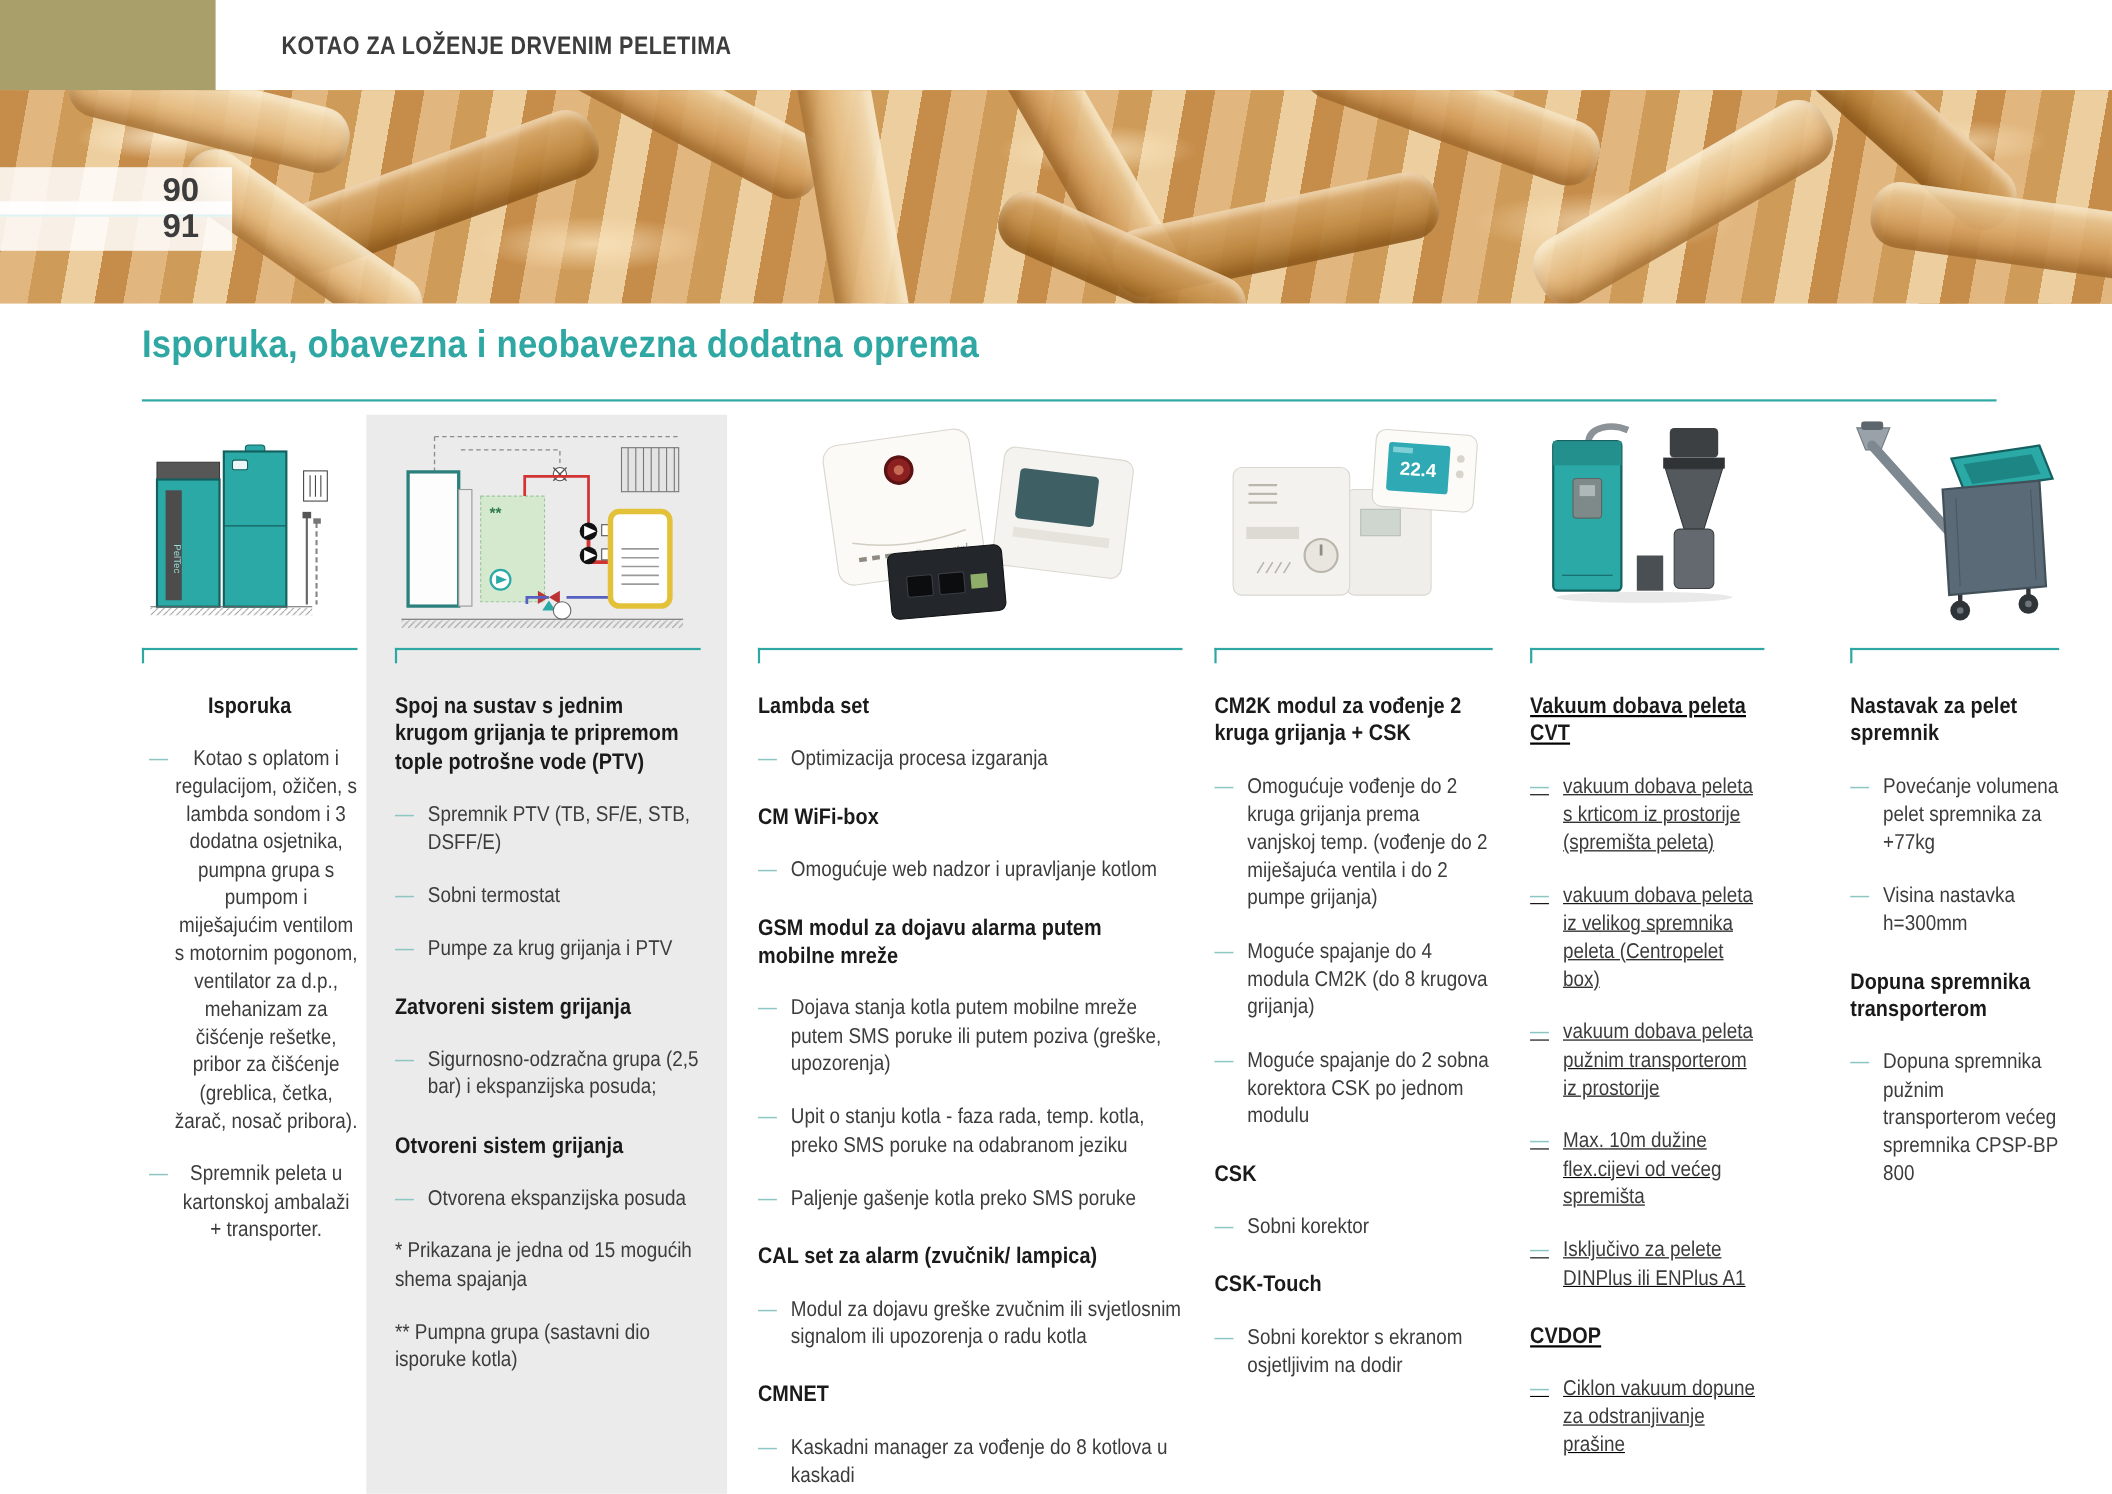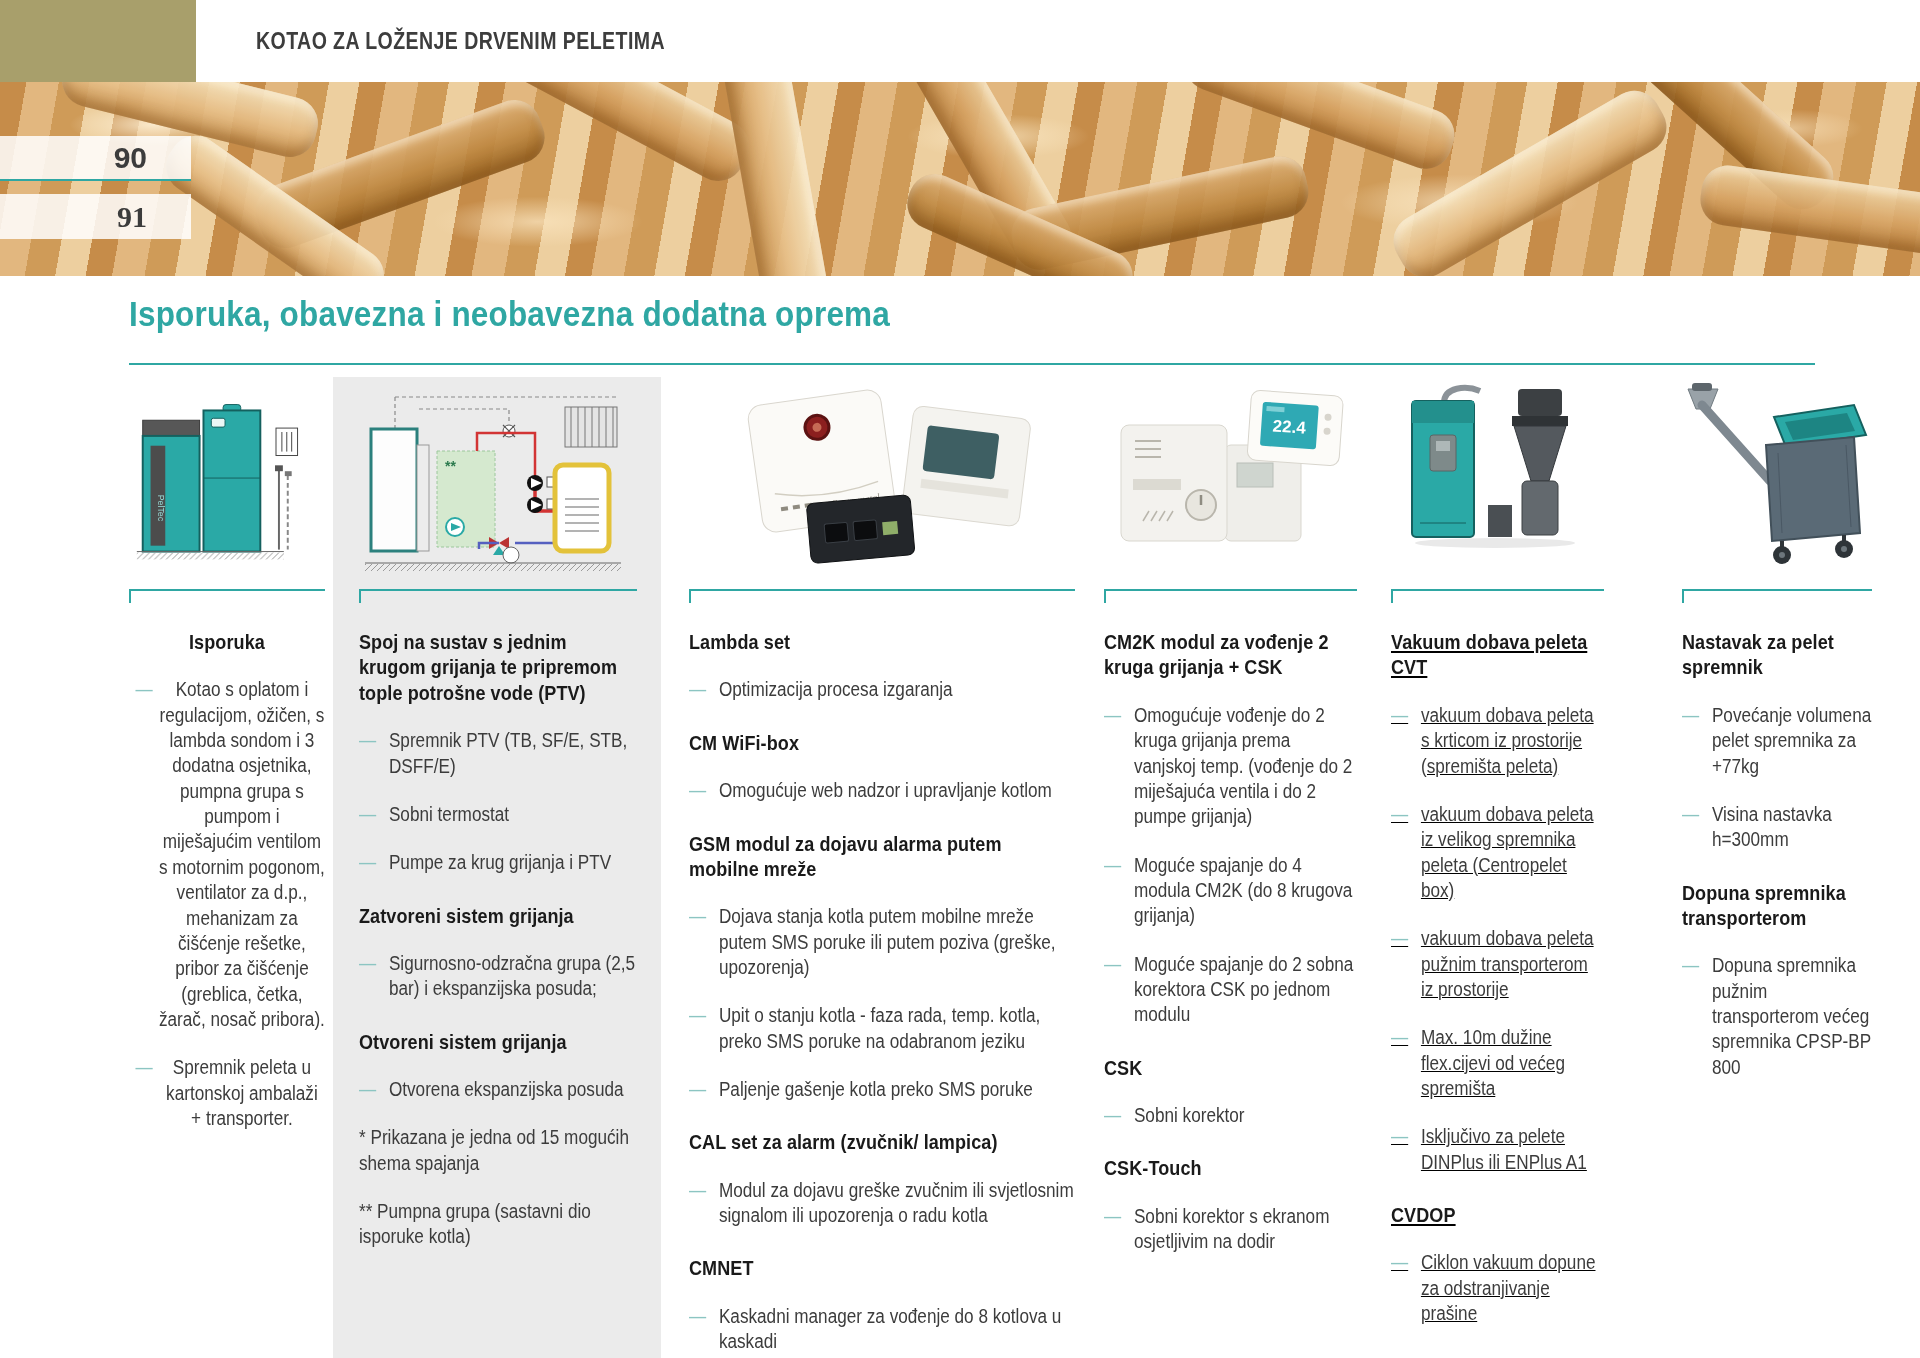--- a/index.html
+++ b/index.html
@@ -21,25 +21,25 @@
       radial-gradient(170px 40px at 76% 62%, rgba(250,230,195,.75), transparent 70%),
       radial-gradient(110px 28px at 93% 24%, rgba(248,226,188,.65), transparent 70%),
       repeating-linear-gradient(100deg, #c68c49 0 26px, #e2b77f 26px 58px, #cf9b58 58px 88px, #edcf9f 88px 118px),
       repeating-linear-gradient(82deg, rgba(140,88,32,.22) 0 40px, rgba(255,255,255,0) 40px 86px);}
   .pl{position:absolute;border-radius:26px;opacity:.92;
     background:linear-gradient(180deg,#f0d6a8,#d8a566 55%,#b67c39);
     box-shadow:inset 0 -8px 12px rgba(118,68,18,.38), inset 0 5px 8px rgba(255,246,226,.65);}
   .pl.d{background:linear-gradient(180deg,#dfb278,#c08a44 55%,#97621f);}
   .pl.l{background:linear-gradient(180deg,#f7e6c2,#e6bd85 55%,#c58f4c);}
 
-  .pagenum{position:absolute;left:0;width:191px;height:45px;background:rgba(255,255,255,.85);
-    display:flex;align-items:center;justify-content:flex-end;padding-right:44px;
-    font-size:30px;font-weight:700;color:#3c3c3c;}
+  .pagenum{position:absolute;left:0;width:211px;height:45px;background:rgba(255,255,255,.85);
+    display:flex;align-items:center;justify-content:flex-end;padding-right:30px;
+    font-size:30px;font-weight:700;color:#3c3c3c;margin-top:16px;}
   .pagenum.first{top:54px;border-bottom:2px solid #2fa7a3;}
-  .pagenum.second{top:112px;font-family:Liberation Serif, serif;}
+  .pagenum.second{top:85px;}
 
   
   .main{position:absolute;top:276px;left:0;width:1744px;height:1082px;background:#fff;}
   .section-title{margin:0;position:absolute;left:129px;top:18px;font-size:35px;font-weight:700;color:#2fa7a3;
     transform:scaleX(.9);transform-origin:left top;white-space:nowrap;letter-spacing:.2px;}
   .rule{position:absolute;left:129px;top:87px;width:1686px;height:2px;background:#2fa7a3;}
 
   .columns{position:absolute;left:129px;top:101px;bottom:0;display:flex;align-items:stretch;}
   .col{flex:0 0 auto;}
   .col1{width:196px;margin-right:8px;text-align:center;}

